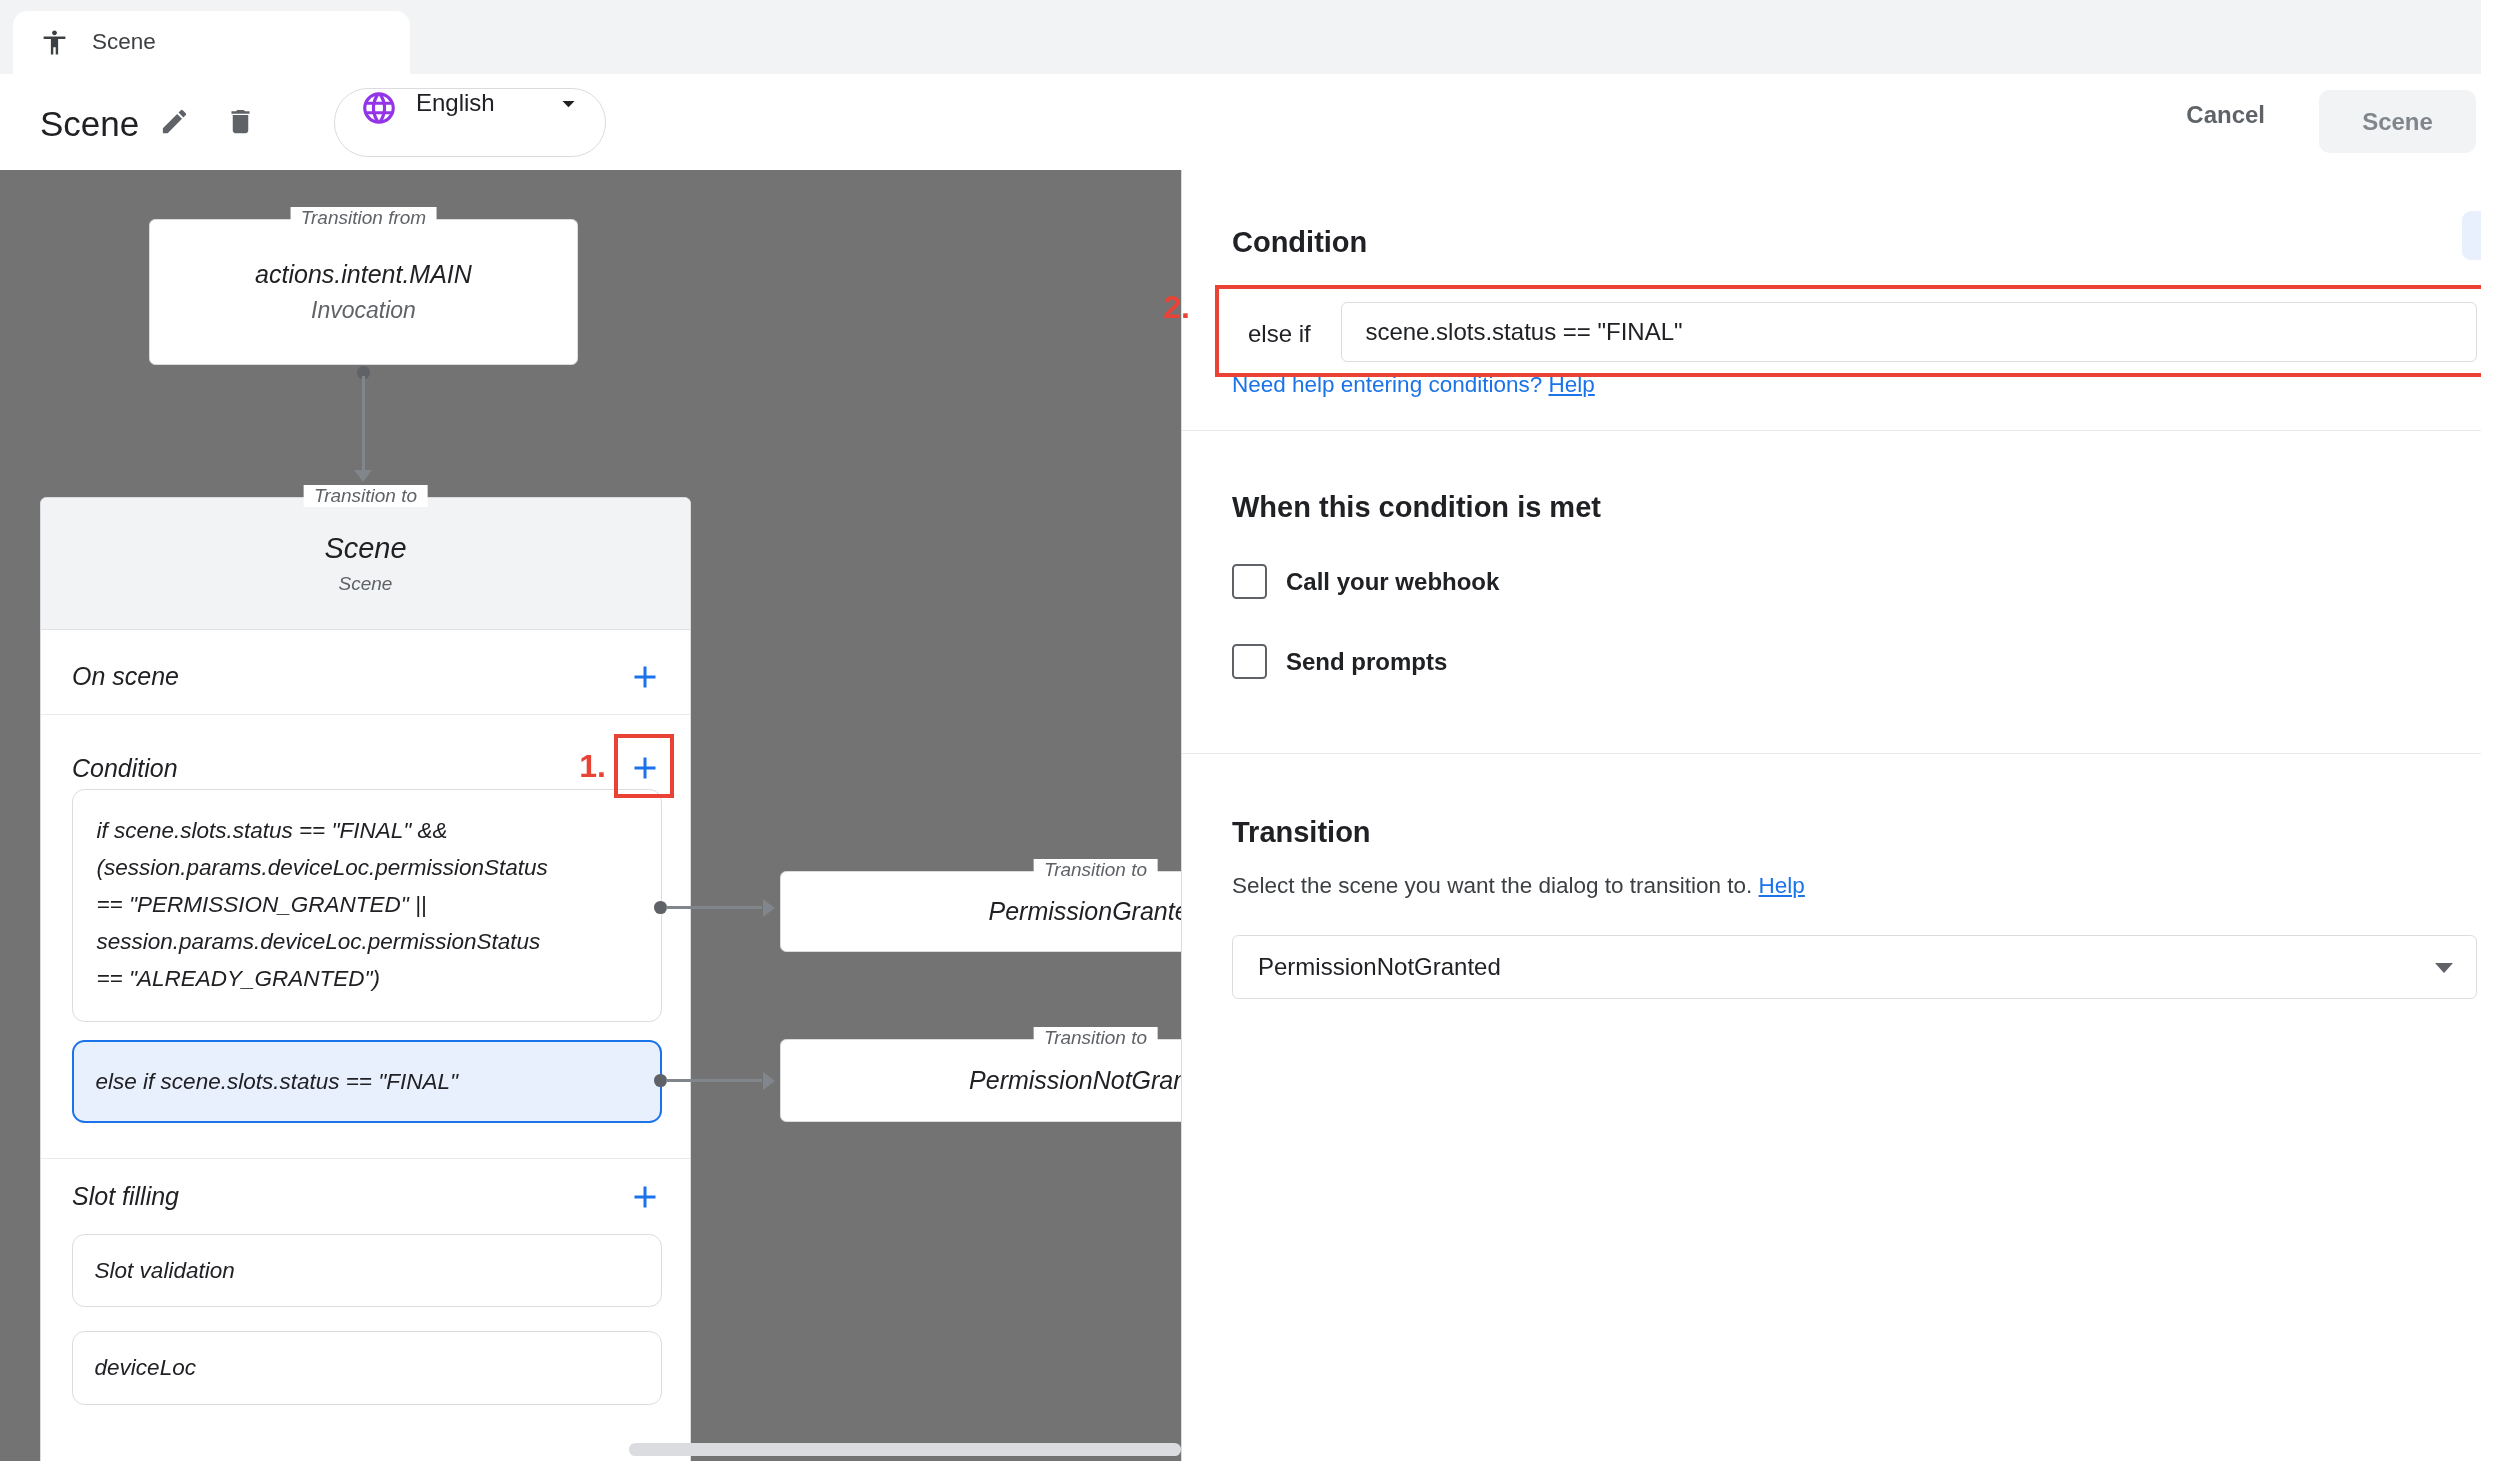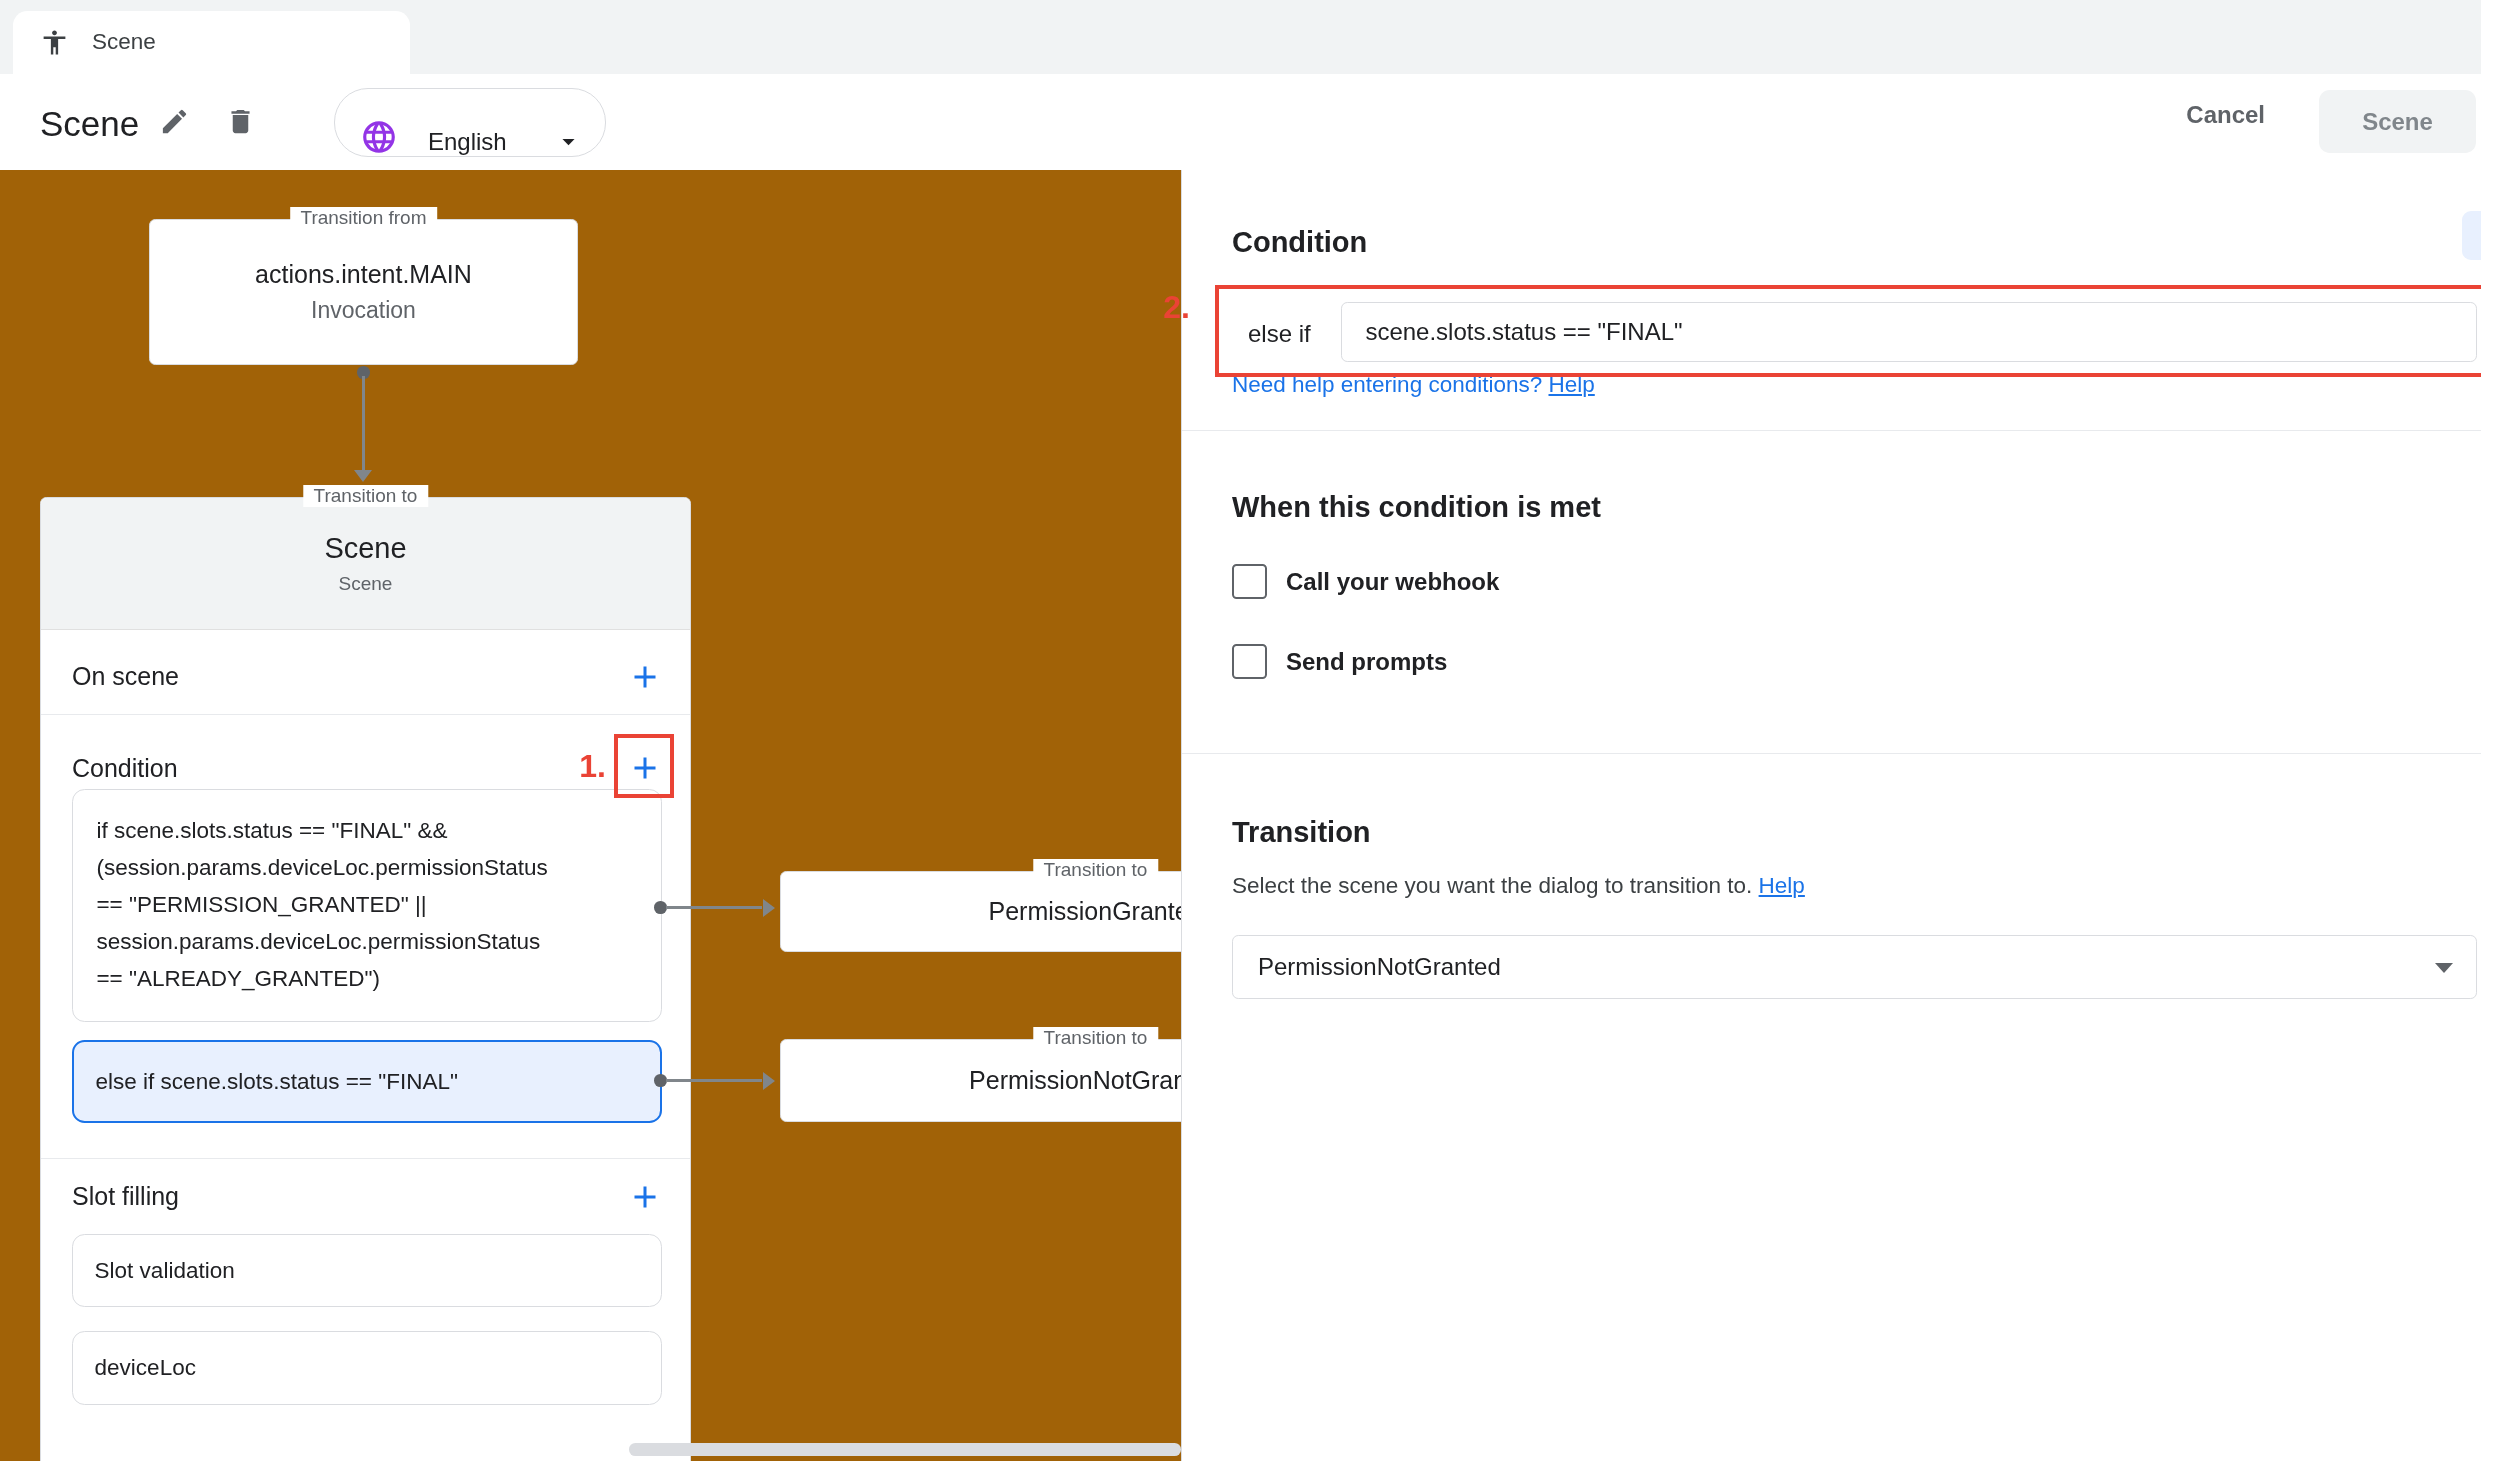--- a/index.html
+++ b/index.html
@@ -13,30 +13,30 @@
          border-radius:14.4px 14.4px 0 0; display:flex; align-items:center; padding-left:27px; gap:23.4px; cursor:pointer; }
   .tab-label { font-size:22.5px; color:#3c4043; }
 
   
   .header { position:absolute; top:74px; left:0; width:2512px; height:96px; background:#fff; }
   .page-title { position:absolute; left:40px; top:30px; font-size:35px; color:#202124; }
   .icon-btn { position:absolute; top:32px; background:none; border:none; cursor:pointer; padding:0; line-height:0; }
   .icon-btn.edit { left:159px; }
   .icon-btn.del  { left:225px; }
   .lang-pill { position:absolute; left:334px; top:13.5px; width:272px; height:69px; border:0.9px solid #dadce0;
-               border-radius:34px; background:#fff; display:flex; align-items:flex-end; padding:0 21.6px 0 25px; gap:30px; cursor:pointer; }
+               border-radius:34px; background:#fff; display:flex; align-items:flex-start; padding:0 21.6px 0 25px; gap:18px; cursor:pointer; }
   .lang-label { font-size:24px; color:#202124; }
   .lang-caret { margin-left:auto; line-height:0; }
   .cancel { position:absolute; right:247px; top:27px; background:none; border:none; font-family:inherit;
             font-size:24px; font-weight:600; color:#5f6368; cursor:pointer; }
   .save { position:absolute; right:36px; top:16px; width:157px; height:63px; background:#f1f3f4; border:none;
           border-radius:10.8px; font-family:inherit; font-size:24px; font-weight:600; color:#80868b; cursor:pointer; }
 
   
-  .canvas { position:absolute; top:170px; left:0; width:1181px; height:1292px; background:#a16207; overflow:hidden; }
+  .canvas { position:absolute; top:170px; left:0; width:1181px; height:1292px; background:#737373; overflow:hidden;font-style:italic; }
   .legend { position:absolute; top:-12.6px; left:50%; transform:translateX(-50%); background:#fff;
             padding:0 10.8px; font-size:19px; color:#5f6368; white-space:nowrap; }
   .node { position:absolute; border:0.9px solid #dadce0; border-radius:6.3px; background:#fff; }
   .tf-box { left:149px; top:49px; width:429px; height:146px; display:flex; flex-direction:column;
             align-items:center; justify-content:center; gap:7.2px; cursor:pointer; }
   .tf-title { font-size:25px; color:#202124; }
   .tf-sub { font-size:23px; color:#5f6368; }
 
   .dot { position:absolute; width:12.6px; height:12.6px; border-radius:50%; background:#5f6368; }
   .vline { position:absolute; width:2.7px; background:#80868b; }

